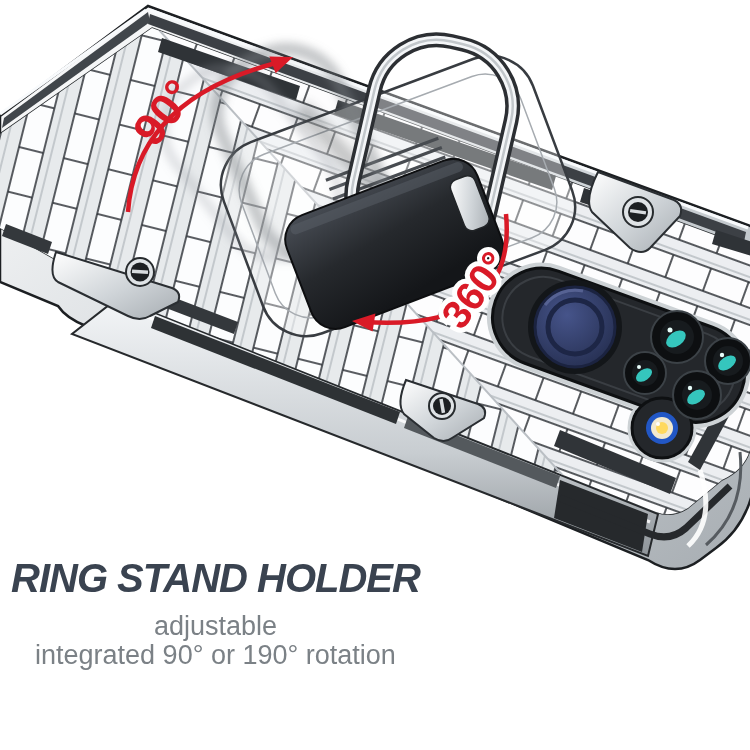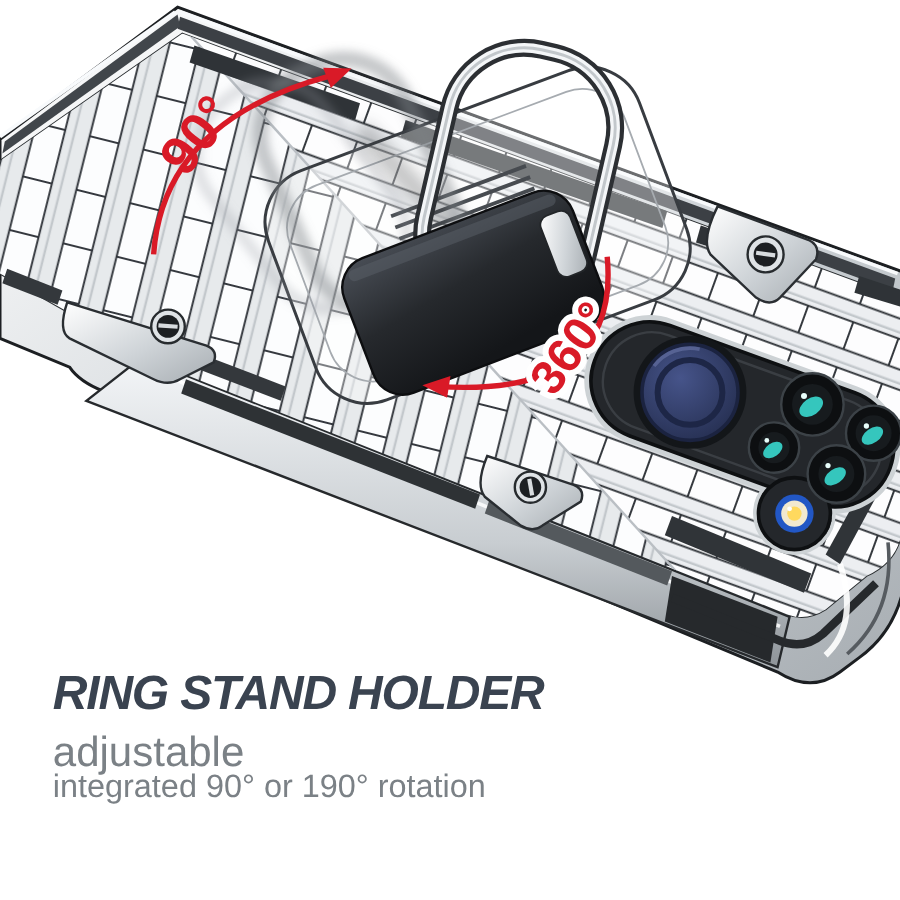--- a/index.html
+++ b/index.html
@@ -1,22 +1,22 @@
 <!DOCTYPE html>
 <html><head>
 <meta charset="utf-8">
 <style>
   html,body{margin:0;padding:0;background:#fff;}
   .stage{position:relative;width:750px;height:750px;background:#ffffff;overflow:hidden;
          font-family:"Liberation Sans", sans-serif;}
   .stage svg{position:absolute;left:0;top:0;}
-  .caption{position:absolute;left:44px;top:556px;}
+  .caption{position:absolute;left:11px;top:556px;text-align:center;}
   .caption .title{font-size:40px;font-weight:bold;font-style:italic;letter-spacing:-1px;
                   color:#3a4350;line-height:44px;white-space:nowrap;}
-  .caption .sub{font-size:35px;color:#7b8186;line-height:29px;margin-top:12px;white-space:nowrap;}
+  .caption .sub{font-size:27px;color:#7b8186;line-height:29px;margin-top:12px;white-space:nowrap;}
   .caption .sub2{font-size:27px;color:#7b8186;line-height:29px;white-space:nowrap;}
   .deg-label{font-weight:bold;font-family:"Liberation Sans",sans-serif;}
 </style>
 </head>
 <body>
 
 <div class="stage">
 
 <svg width="750" height="750" viewBox="0 0 750 750">
   <defs>

